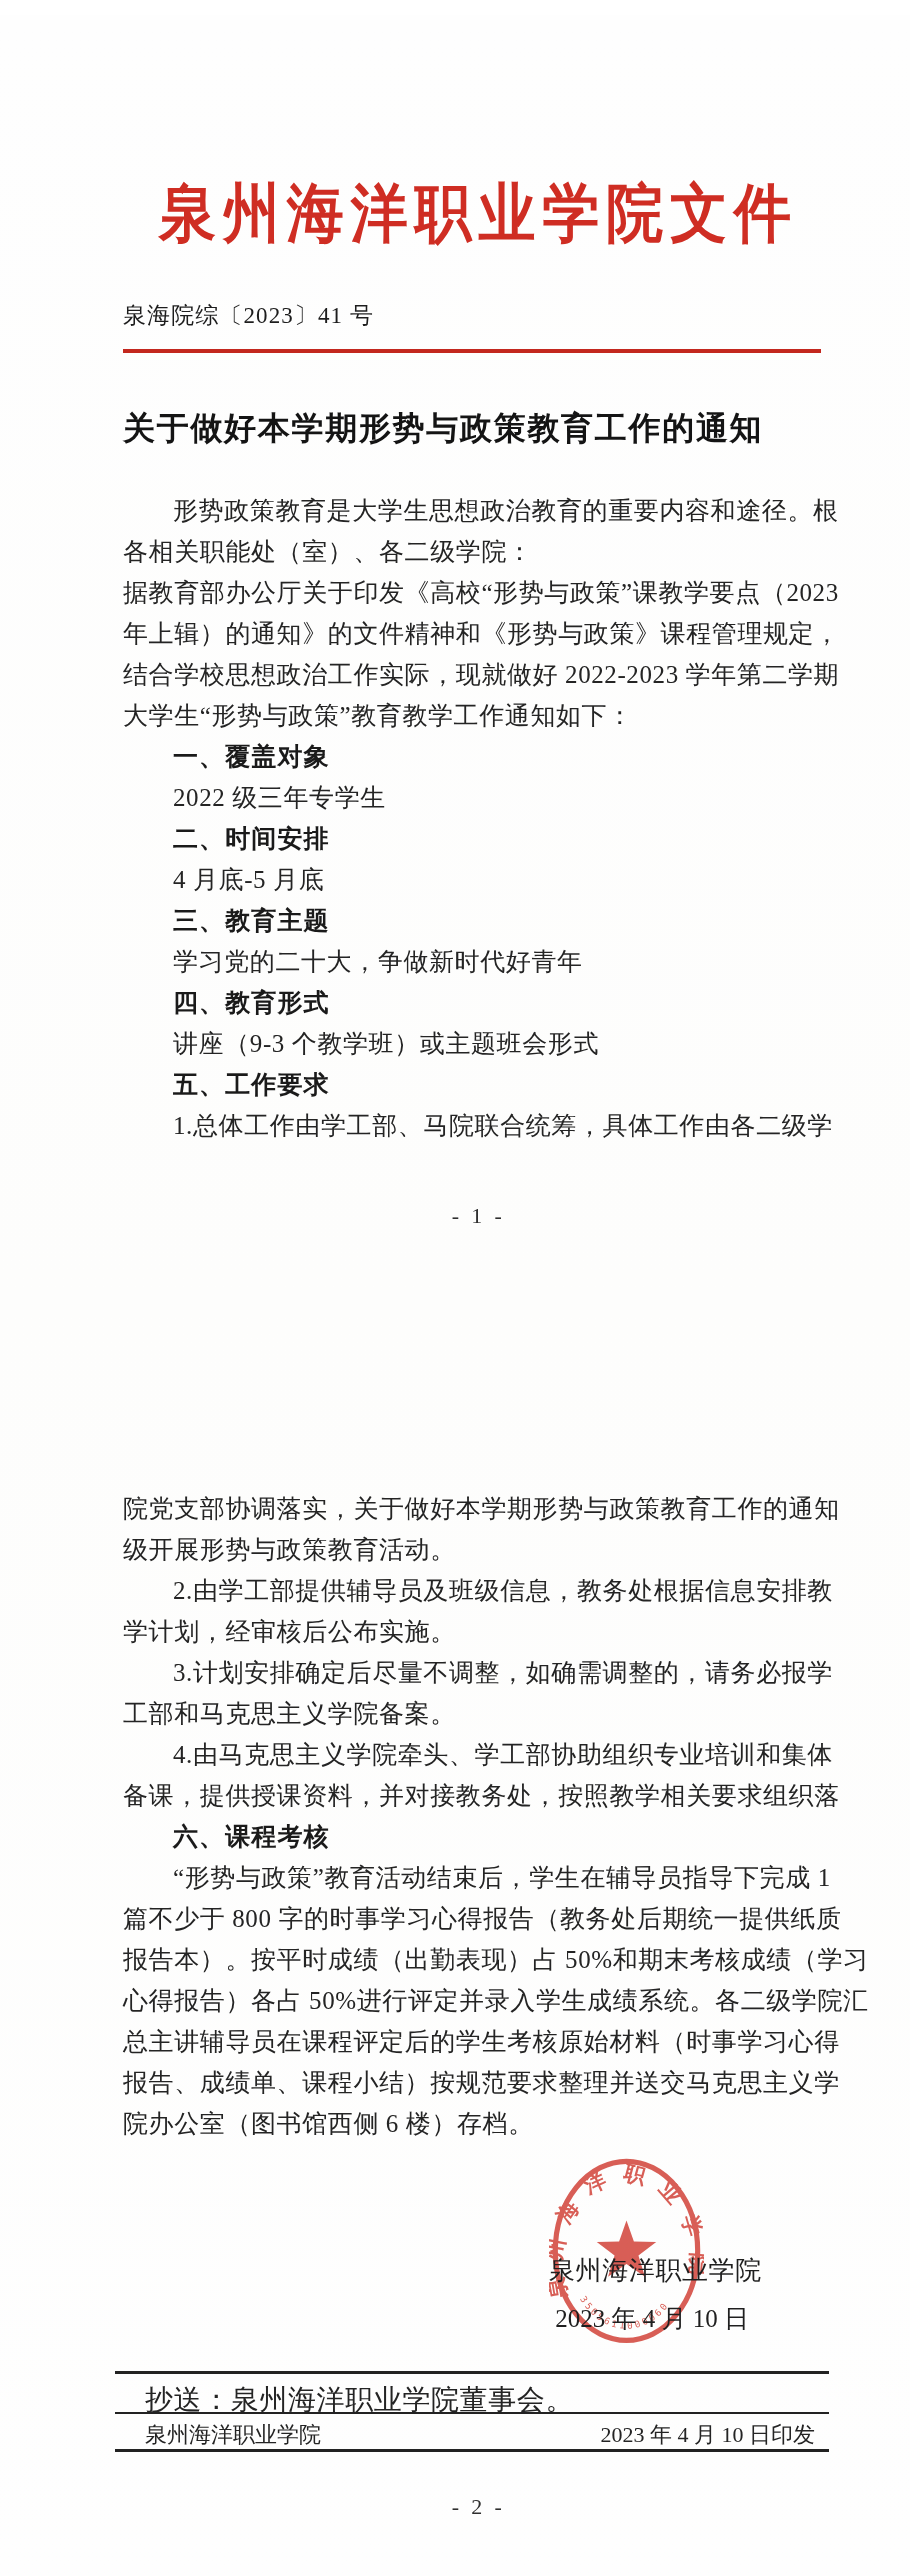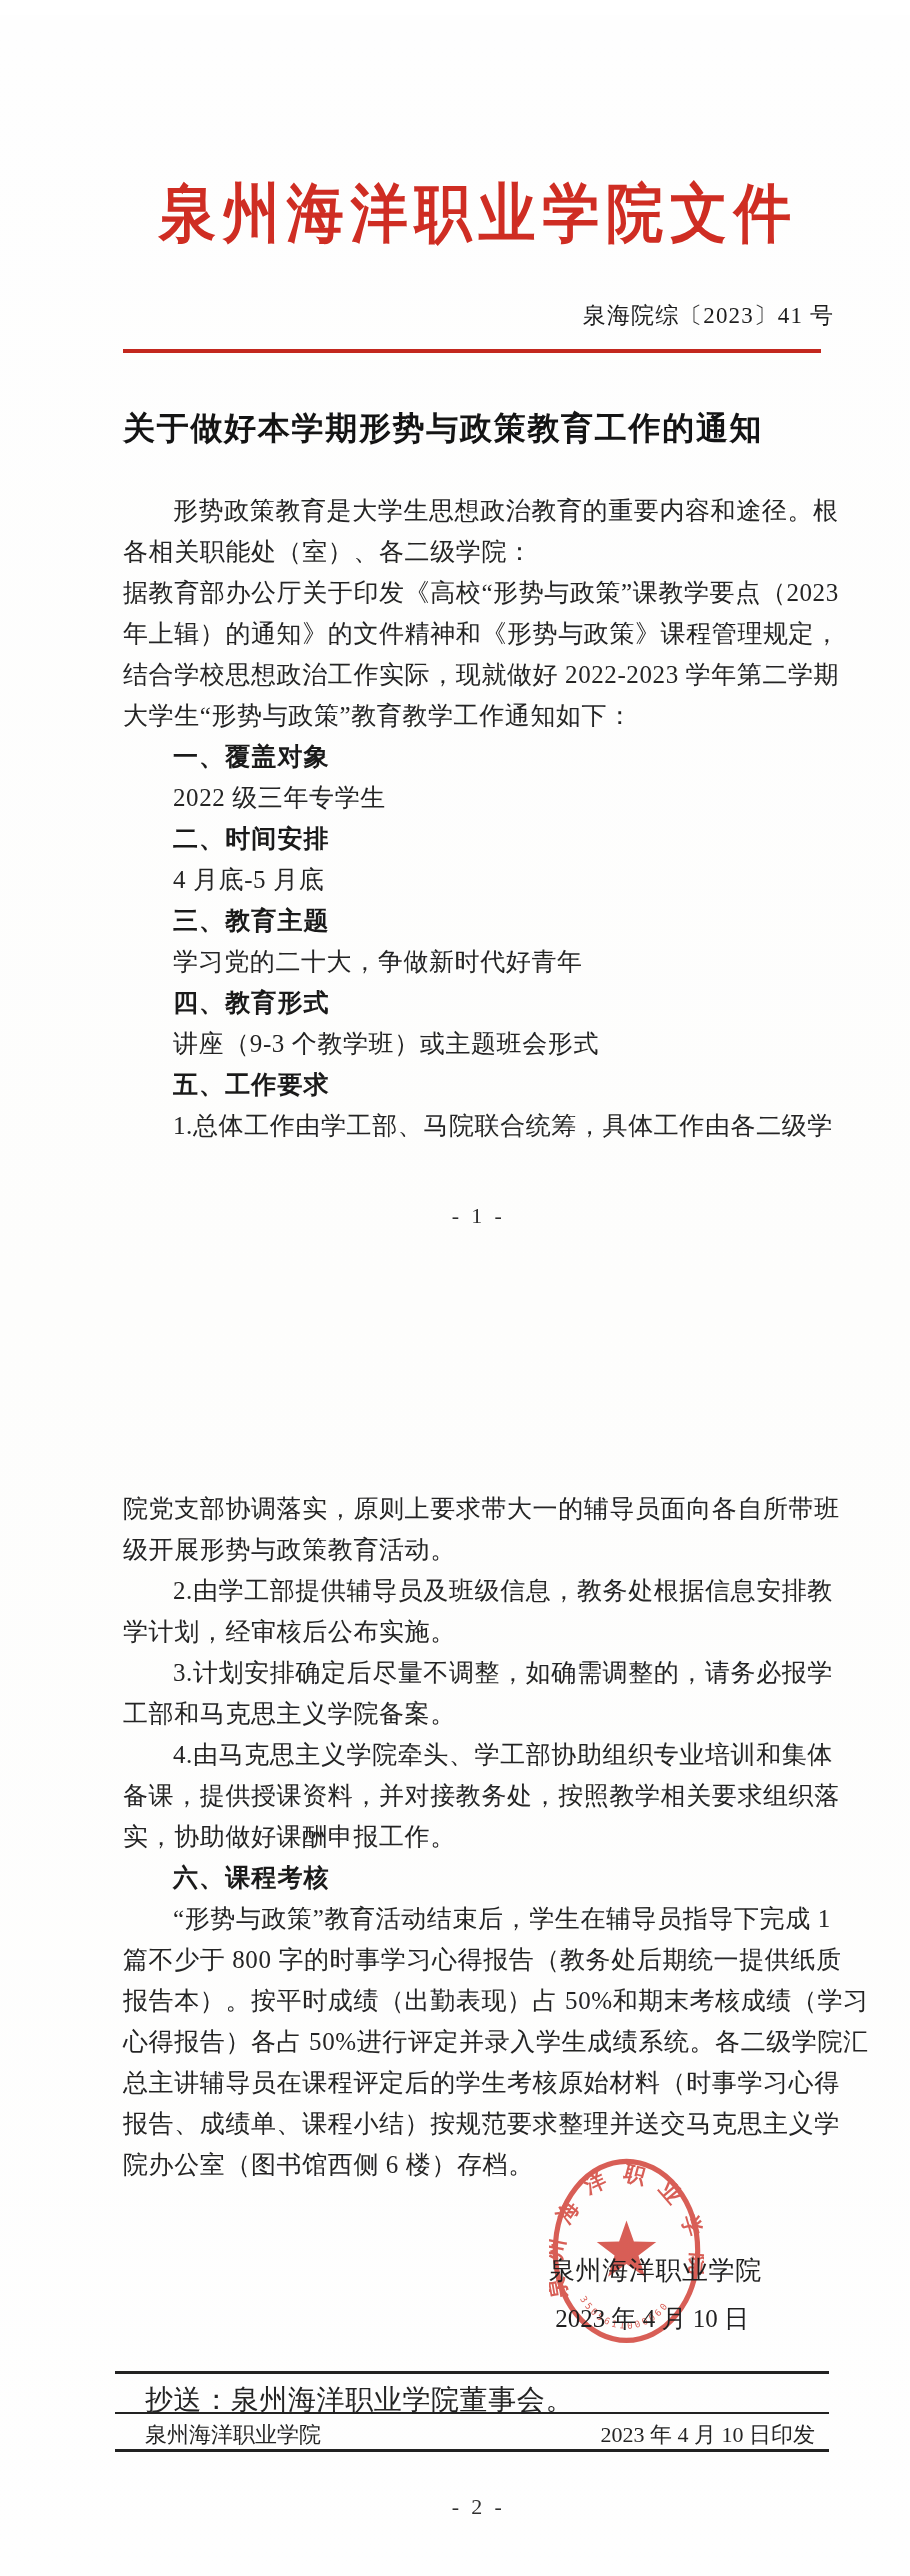--- a/index.html
+++ b/index.html
@@ -27,21 +27,21 @@
     font-weight:700;
     letter-spacing:6.9px;
     color:#cf2d23;
     transform:scaleY(1.12);
     transform-origin:top center;
     white-space:nowrap;
   }
   .doc-number{
     position:absolute;
     left:123px; width:711px; top:285px;
-    text-align:right;
+    text-align:left;
     font-size:23px;
     color:#1d1d1d;
     letter-spacing:1.1px;
   }
   .red-rule{
     position:absolute;
     left:123px; width:698px; top:334px; height:4px;
     background:#c3271e;
   }
   .doc-title{
@@ -165,29 +165,28 @@
     <div class="ln ind">学习党的二十大，争做新时代好青年</div>
     <div class="ln ind hd">四、教育形式</div>
     <div class="ln ind">讲座（9-3 个教学班）或主题班会形式</div>
     <div class="ln ind hd">五、工作要求</div>
     <div class="ln ind">1.总体工作由学工部、马院联合统筹，具体工作由各二级学</div>
   </div>
 
   <div class="pagenum" id="pagenum-1">- 1 -</div>
 
   <div class="body-block" id="page2-body">
-    <div class="ln">院党支部协调落实，原则上要求带大一的辅导员面向各自所带班</div>
+    <div class="ln">院党支部协调落实，关于做好本学期形势与政策教育工作的通知</div>
     <div class="ln">级开展形势与政策教育活动。</div>
     <div class="ln ind">2.由学工部提供辅导员及班级信息，教务处根据信息安排教</div>
     <div class="ln">学计划，经审核后公布实施。</div>
     <div class="ln ind">3.计划安排确定后尽量不调整，如确需调整的，请务必报学</div>
     <div class="ln">工部和马克思主义学院备案。</div>
     <div class="ln ind">4.由马克思主义学院牵头、学工部协助组织专业培训和集体</div>
     <div class="ln">备课，提供授课资料，并对接教务处，按照教学相关要求组织落</div>
-    <div class="ln">实，协助做好课酬申报工作。</div>
     <div class="ln ind hd">六、课程考核</div>
     <div class="ln ind">“形势与政策”教育活动结束后，学生在辅导员指导下完成 1</div>
     <div class="ln">篇不少于 800 字的时事学习心得报告（教务处后期统一提供纸质</div>
     <div class="ln">报告本）。按平时成绩（出勤表现）占 50%和期末考核成绩（学习</div>
     <div class="ln">心得报告）各占 50%进行评定并录入学生成绩系统。各二级学院汇</div>
     <div class="ln">总主讲辅导员在课程评定后的学生考核原始材料（时事学习心得</div>
     <div class="ln">报告、成绩单、课程小结）按规范要求整理并送交马克思主义学</div>
     <div class="ln">院办公室（图书馆西侧 6 楼）存档。</div>
   </div>
 

